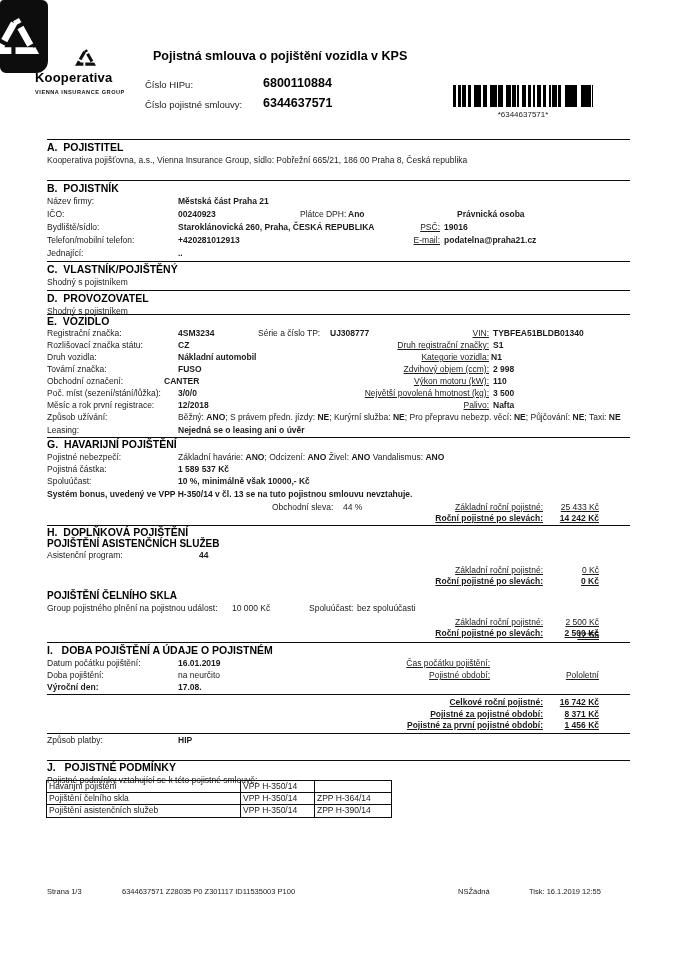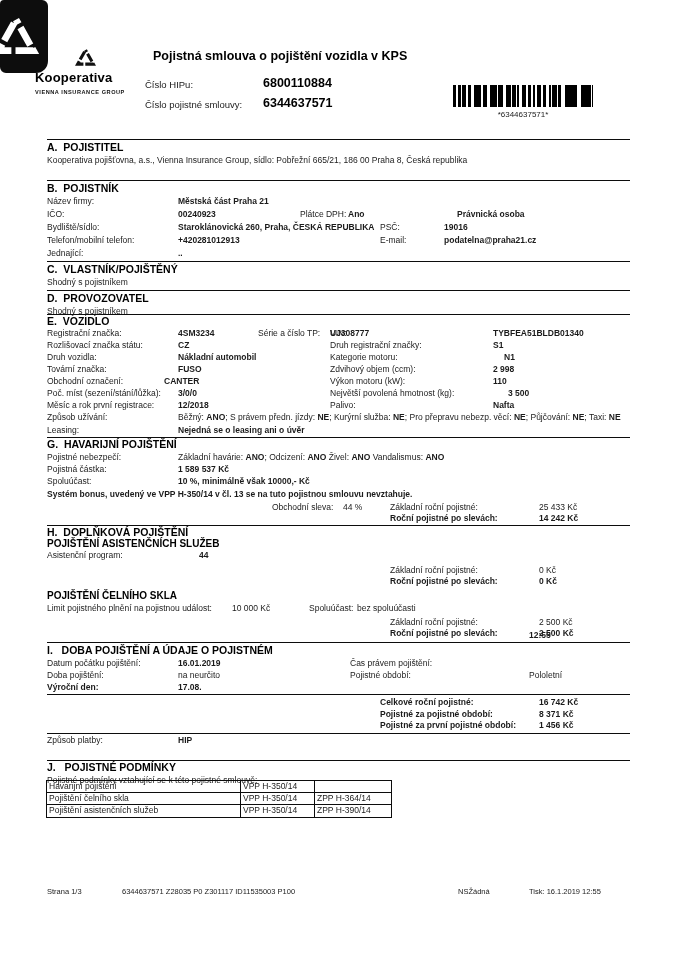--- a/index.html
+++ b/index.html
@@ -4,21 +4,21 @@
 <style>
   html,body{margin:0;padding:0;background:#e8e8e8;}
   .page{position:relative;width:678px;height:960px;background:#ffffff;overflow:hidden;
         font-family:"Liberation Sans",sans-serif;color:#1b1b1b;}
   .abs{position:absolute;white-space:nowrap;line-height:1.05;}
   .t{font-size:8.5px;}
   .t7{font-size:7.5px;}
   .b{font-weight:bold;}
   .sec{font-size:10.5px;font-weight:bold;white-space:pre;color:#000;}
   .sub{font-size:10px;font-weight:bold;color:#000;}
-  .r{text-align:left;}
+  .r{text-align:right;text-decoration:underline;}
   .hr{position:absolute;left:47px;width:583px;height:0;border-top:1.7px solid #0c0c0c;}
   .corner{position:absolute;left:0;top:0;width:48px;height:73px;background:#0d0d0d;
           border-radius:4px 6px 12px 6px;overflow:hidden;}
   .corner svg{position:absolute;left:-7px;top:15px;color:#ffffff;}
   .brandtri{position:absolute;left:75px;top:48px;color:#111;}
   .brandname{position:absolute;left:35px;top:70px;font-size:13px;font-weight:bold;letter-spacing:.2px;color:#000;}
   .brandgroup{position:absolute;left:35px;top:89px;font-size:5.6px;font-weight:bold;letter-spacing:.55px;color:#111;}
   .doctitle{position:absolute;left:145px;top:49px;font-size:12.5px;font-weight:bold;color:#000;white-space:nowrap;padding-left:8px;}
   .numlab{font-size:9.5px;}
   .numval{font-size:12.5px;font-weight:bold;color:#000;}
@@ -106,37 +106,37 @@
   <span class="abs t r" style="left:330px;top:329px;width:159px">VIN:</span>
   <span class="abs t b" style="left:493px;top:329px">TYBFEA51BLDB01340</span>
 
   <span class="abs t" style="left:47px;top:341px">Rozlišovací značka státu:</span>
   <span class="abs t b" style="left:178px;top:341px">CZ</span>
   <span class="abs t r" style="left:330px;top:341px;width:159px">Druh registrační značky:</span>
   <span class="abs t b" style="left:493px;top:341px">S1</span>
 
   <span class="abs t" style="left:47px;top:353px">Druh vozidla:</span>
   <span class="abs t b" style="left:178px;top:353px">Nákladní automobil</span>
-  <span class="abs t r" style="left:330px;top:353px;width:159px">Kategorie motoru:</span>
-  <span class="abs t b" style="left:504px;top:353px">N1</span>
+  <span class="abs t r" style="left:330px;top:353px;width:159px">Kategorie vozidla:</span>
+  <span class="abs t b" style="left:491px;top:353px">N1</span>
 
   <span class="abs t" style="left:47px;top:365px">Tovární značka:</span>
   <span class="abs t b" style="left:178px;top:365px">FUSO</span>
   <span class="abs t r" style="left:330px;top:365px;width:159px">Zdvihový objem (ccm):</span>
   <span class="abs t b" style="left:493px;top:365px">2 998</span>
 
   <span class="abs t" style="left:47px;top:377px">Obchodní označení:</span>
   <span class="abs t b" style="left:164px;top:377px">CANTER</span>
   <span class="abs t r" style="left:330px;top:377px;width:159px">Výkon motoru (kW):</span>
   <span class="abs t b" style="left:493px;top:377px">110</span>
 
   <span class="abs t" style="left:47px;top:389px">Poč. míst (sezení/stání/lůžka):</span>
   <span class="abs t b" style="left:178px;top:389px">3/0/0</span>
   <span class="abs t r" style="left:330px;top:389px;width:159px">Největší povolená hmotnost (kg):</span>
-  <span class="abs t b" style="left:508px;top:389px">3 500</span>
+  <span class="abs t b" style="left:493px;top:389px">3 500</span>
 
   <span class="abs t" style="left:47px;top:401px">Měsíc a rok první registrace:</span>
   <span class="abs t b" style="left:178px;top:401px">12/2018</span>
   <span class="abs t r" style="left:330px;top:401px;width:159px">Palivo:</span>
   <span class="abs t b" style="left:493px;top:401px">Nafta</span>
 
   <span class="abs t" style="left:47px;top:413px">Způsob užívání:</span>
   <span class="abs t" style="left:178px;top:413px"><span>Běžný: </span><span style="font-weight: bold;">ANO</span><span>; S právem předn. jízdy: </span><span style="font-weight: bold;">NE</span><span>; Kurýrní služba: </span><span style="font-weight: bold;">NE</span><span>; Pro přepravu nebezp. věcí: </span><span style="font-weight: bold;">NE</span><span>; Půjčování: </span><span style="font-weight: bold;">NE</span><span>; Taxi: </span><span style="font-weight: bold;">NE</span></span>
   <span class="abs t" style="left:47px;top:426px">Leasing:</span>
   <span class="abs t b" style="left:178px;top:426px">Nejedná se o leasing ani o úvěr</span>
@@ -160,34 +160,34 @@
   <div class="hr" style="top:525px"></div>
   <span class="abs sec" style="left:47px;top:527px">H.  DOPLŇKOVÁ POJIŠTĚNÍ</span>
   <span class="abs sub" style="left:47px;top:539px">POJIŠTĚNÍ ASISTENČNÍCH SLUŽEB</span>
   <span class="abs t" style="left:47px;top:551px">Asistenční program:</span>
   <span class="abs t b" style="left:199px;top:551px">44</span>
   <span class="abs t r" style="left:390px;top:566px;width:153px">Základní roční pojistné:</span>
   <span class="abs t r" style="left:539px;top:566px;width:60px">0 Kč</span>
   <span class="abs t b r" style="left:390px;top:577px;width:153px">Roční pojistné po slevách:</span>
   <span class="abs t b r" style="left:539px;top:577px;width:60px">0 Kč</span>
   <span class="abs sub" style="left:47px;top:591px">POJIŠTĚNÍ ČELNÍHO SKLA</span>
-  <span class="abs t" style="left:47px;top:604px">Limit pojistného plnění na pojistnou událost:</span>
+  <span class="abs t" style="left:47px;top:604px">Group pojistného plnění na pojistnou událost:</span>
   <span class="abs t" style="left:232px;top:604px">10 000 Kč</span>
   <span class="abs t" style="left:309px;top:604px">Spoluúčast:</span>
   <span class="abs t" style="left:357px;top:604px">bez spoluúčasti</span>
   <span class="abs t r" style="left:390px;top:618px;width:153px">Základní roční pojistné:</span>
   <span class="abs t r" style="left:539px;top:618px;width:60px">2 500 Kč</span>
   <span class="abs t b r" style="left:390px;top:629px;width:153px">Roční pojistné po slevách:</span>
   <span class="abs t b r" style="left:539px;top:629px;width:60px">2 500 Kč</span>
 
   <div class="hr" style="top:642px"></div>
   <span class="abs sec" style="left:47px;top:645px">I.   DOBA POJIŠTĚNÍ A ÚDAJE O POJISTNÉM</span>
   <span class="abs t" style="left:47px;top:659px">Datum počátku pojištění:</span>
   <span class="abs t b" style="left:178px;top:659px">16.01.2019</span>
-  <span class="abs t r" style="left:350px;top:659px;width:140px">Čas právem pojištění:</span>
+  <span class="abs t r" style="left:350px;top:659px;width:140px">Čas počátku pojištění:</span>
   <span class="abs t b r" style="left:529px;top:631px;width:70px">12:55</span>
   <span class="abs t" style="left:47px;top:671px">Doba pojištění:</span>
   <span class="abs t" style="left:178px;top:671px">na neurčito</span>
   <span class="abs t r" style="left:350px;top:671px;width:140px">Pojistné období:</span>
   <span class="abs t r" style="left:529px;top:671px;width:70px">Pololetní</span>
   <span class="abs t b" style="left:47px;top:683px">Výroční den:</span>
   <span class="abs t b" style="left:178px;top:683px">17.08.</span>
   <div class="hr" style="top:694px"></div>
   <span class="abs t b r" style="left:380px;top:698px;width:163px">Celkové roční pojistné:</span>
   <span class="abs t b r" style="left:539px;top:698px;width:60px">16 742 Kč</span>

